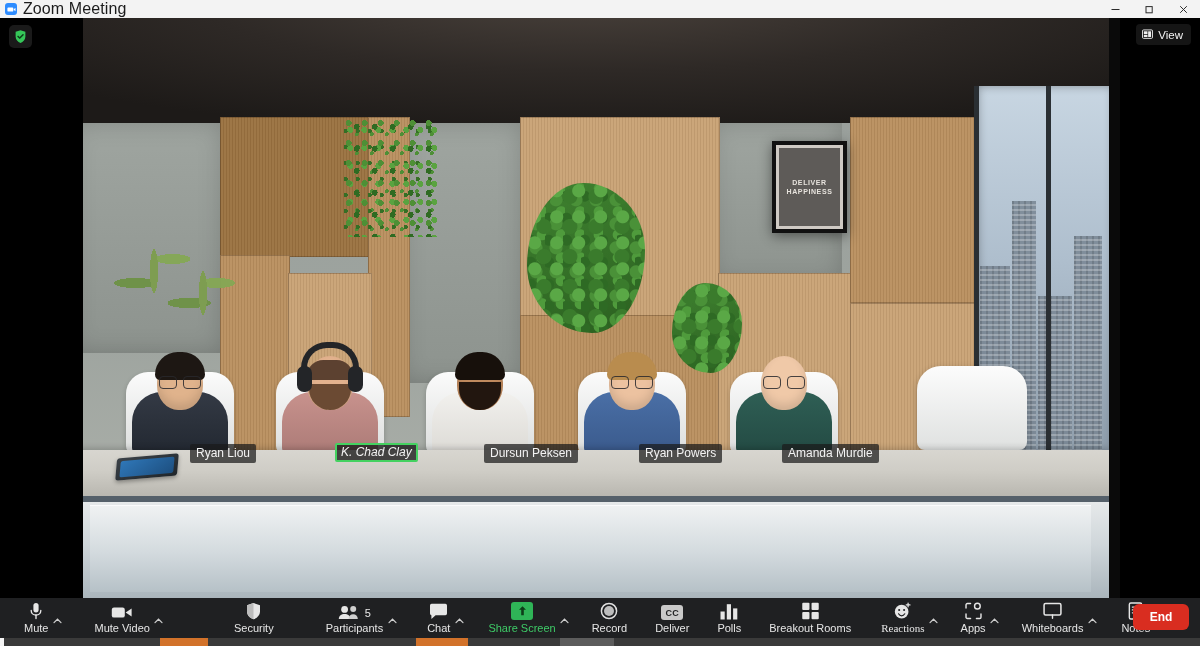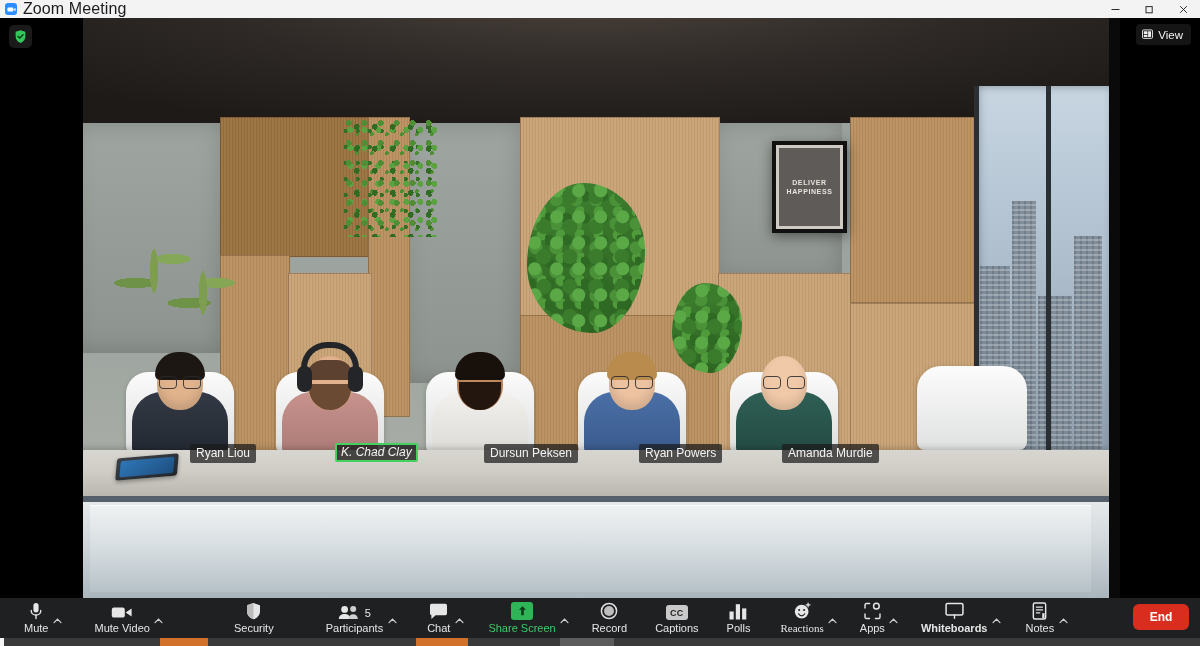--- a/index.html
+++ b/index.html
@@ -653,34 +653,45 @@
           <circle cx="9" cy="9" r="5" fill="#bdbdbd"></circle>
         </svg>
       </div>
       <div class="tb-label">Record</div>
     </div>
 
     <div class="tb-item" style="margin-left:24px;">
       <div class="tb-icon">
         <span class="cc-tile">CC</span>
       </div>
-      <div class="tb-label">Captions</div>
+      <div class="tb-label">Deliver</div>
     </div>
 
     <div class="tb-item" style="margin-left:24px;">
       <div class="tb-icon">
         <svg width="20" height="17" viewBox="0 0 20 17">
           <rect x="1.5" y="8.5" width="4.2" height="8" fill="#e6e6e6"></rect>
           <rect x="7.8" y="1.2" width="4.2" height="15.3" fill="#e6e6e6"></rect>
           <rect x="14.1" y="5.4" width="4.2" height="11.1" fill="#e6e6e6"></rect>
         </svg>
       </div>
       <div class="tb-label">Polls</div>
     </div>
 
+    <div class="tb-item" style="margin-left:24px;">
+      <div class="tb-icon">
+        <svg width="19" height="18" viewBox="0 0 19 19">
+          <rect x="0.8" y="0.8" width="7.6" height="7.6" rx="1" fill="#e6e6e6"></rect>
+          <rect x="10.6" y="0.8" width="7.6" height="7.6" rx="1" fill="#e6e6e6"></rect>
+          <rect x="0.8" y="10.6" width="7.6" height="7.6" rx="1" fill="#e6e6e6"></rect>
+          <rect x="10.6" y="10.6" width="7.6" height="7.6" rx="1" fill="#e6e6e6"></rect>
+        </svg>
+      </div>
+      <div class="tb-label">Breakout Rooms</div>
+    </div>
 
     <div class="tb-group" style="margin-left:26px;font-family:Liberation Serif, serif;">
       <div class="tb-item">
         <div class="tb-icon">
           <svg width="19" height="18" viewBox="0 0 19 19">
             <circle cx="8.6" cy="10.2" r="7.2" fill="#e6e6e6"></circle>
             <circle cx="6" cy="8.4" r="1.1" fill="#1f2022"></circle>
             <circle cx="11.2" cy="8.4" r="1.1" fill="#1f2022"></circle>
             <path d="M5.3 12.4c.9 1.5 2 2.2 3.3 2.2s2.4-.7 3.3-2.2" stroke="#1f2022" stroke-width="1.2" fill="none" stroke-linecap="round"></path>
             <path d="M15.4 1.1v4M13.4 3.1h4" stroke="#e6e6e6" stroke-width="1.3" stroke-linecap="round"></path>
@@ -705,21 +716,21 @@
         </div>
         <div class="tb-label">Apps</div>
       </div>
       <div class="caret">
         <svg width="9" height="6" viewBox="0 0 9 6">
             <path d="M1 4.6 4.5 1.2 8 4.6" stroke="currentColor" stroke-width="1.2" fill="none" stroke-linecap="round"></path>
           </svg>
       </div>
     </div>
 
-    <div class="tb-group" style="margin-left:18px;font-weight:bold;">
+    <div class="tb-group" style="margin-left:18px;">
       <div class="tb-item">
         <div class="tb-icon">
           <svg width="21" height="18" viewBox="0 0 21 19">
             <rect x="1.6" y="1.6" width="17.8" height="12.2" rx="1.6" stroke="#e6e6e6" stroke-width="1.6" fill="none"></rect>
             <path d="M10.5 13.8v3.4" stroke="#e6e6e6" stroke-width="1.5" stroke-linecap="round"></path>
           </svg>
         </div>
         <div class="tb-label">Whiteboards</div>
       </div>
       <div class="caret">

